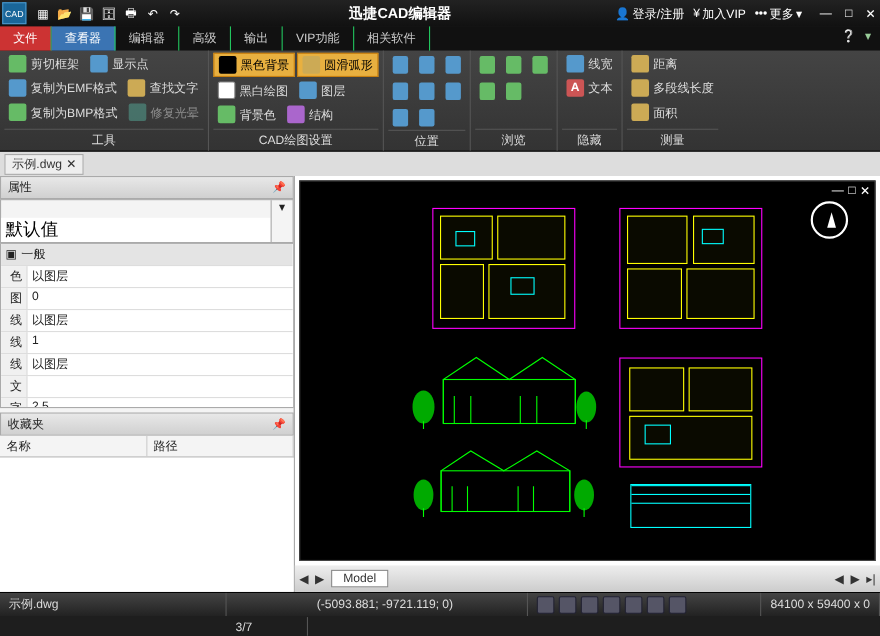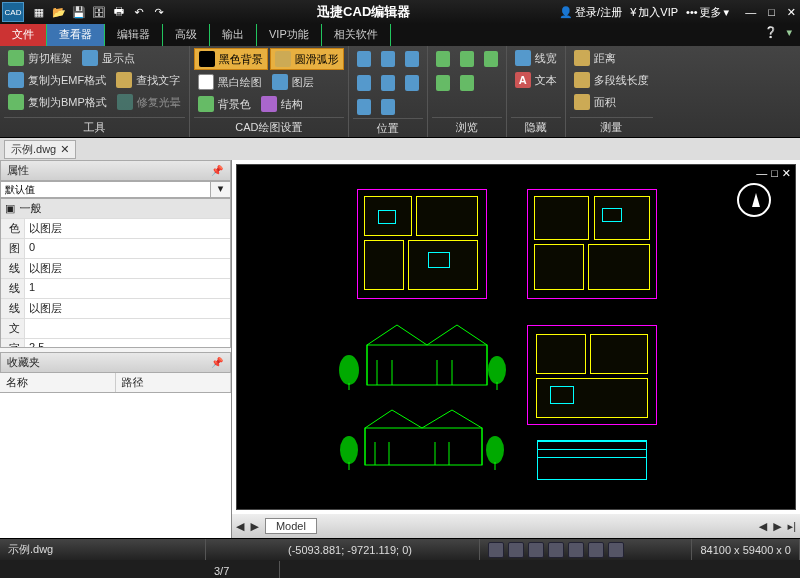--- a/index.html
+++ b/index.html
@@ -23,25 +23,25 @@
 .rib-btn { display: flex; align-items: center; gap: 4px; padding: 2px 4px; color: #ddd; white-space: nowrap; }
 .rib-btn.small-ico-only { width: 22px; height: 22px; justify-content: center; }
 .rib-btn.highlight { background: #e8b040; color: #000; border: 1px solid #c88010; }
 .rib-label { text-align: center; color: #ddd; padding: 2px 0; border-top: 1px solid #555; }
 .ico { width: 16px; height: 16px; display: inline-block; background: #5a9; border-radius: 2px; }
 .ico.b { background: #59c; } .ico.y { background: #ca5; } .ico.g { background: #6b6; } .ico.r { background: #c55; } .ico.p { background: #a6c; }
 .doc-tabbar { height: 22px; background: #ddd; display: flex; align-items: center; padding-left: 4px; gap: 4px; color: #333; }
 .doc-tab { background: #eee; border: 1px solid #aaa; padding: 1px 6px; display: flex; align-items: center; gap: 4px; }
 .close-x { cursor: pointer; }
 .content { display: flex; height: 378px; }
-.side { width: 232px; background: #f4f4f4; display: flex; flex-direction: column; color: #222; border-right: 1px solid #888; }
+.side { width: 268px; background: #f4f4f4; display: flex; flex-direction: column; color: #222; border-right: 1px solid #888; }
 .panel-head { background: linear-gradient(#e8e8e8,#d0d0d0); border: 1px solid #aaa; padding: 2px 6px; display: flex; justify-content: space-between; align-items: center; }
 .panel-head .pin { font-size: 10px; }
 .prop-sel { border: 1px solid #aaa; display: flex; }
-.prop-sel input { flex: 1; border: none; padding: 2px 4px; font-size: 10px; }
+.prop-sel input { flex: 1; border: none; padding: 2px 4px; font-size: 16px; margin-top: 16px; }
 .prop-sel .dd { width: 20px; text-align: center; border-left: 1px solid #aaa; }
 .prop-list::-webkit-scrollbar { width: 14px; }
 .prop-list::-webkit-scrollbar-thumb { background: #bbb; border: 1px solid #888; }
 .prop-list::-webkit-scrollbar-track { background: #eee; }
 .prop-list { flex: 0 0 150px; overflow-y: scroll; background: #fff; border: 1px solid #aaa; }
 .prop-cat { background: #e4e4e4; padding: 2px 4px; display: flex; align-items: center; gap: 4px; }
 .prop-row { display: flex; border-top: 1px solid #ddd; }
 .prop-row .k { width: 24px; padding: 2px 4px; border-right: 1px solid #ddd; background: #f0f0f0; text-align: right; }
 .prop-row .v { flex: 1; padding: 2px 4px; }
 .fav-head { display: flex; border-bottom: 1px solid #aaa; }

